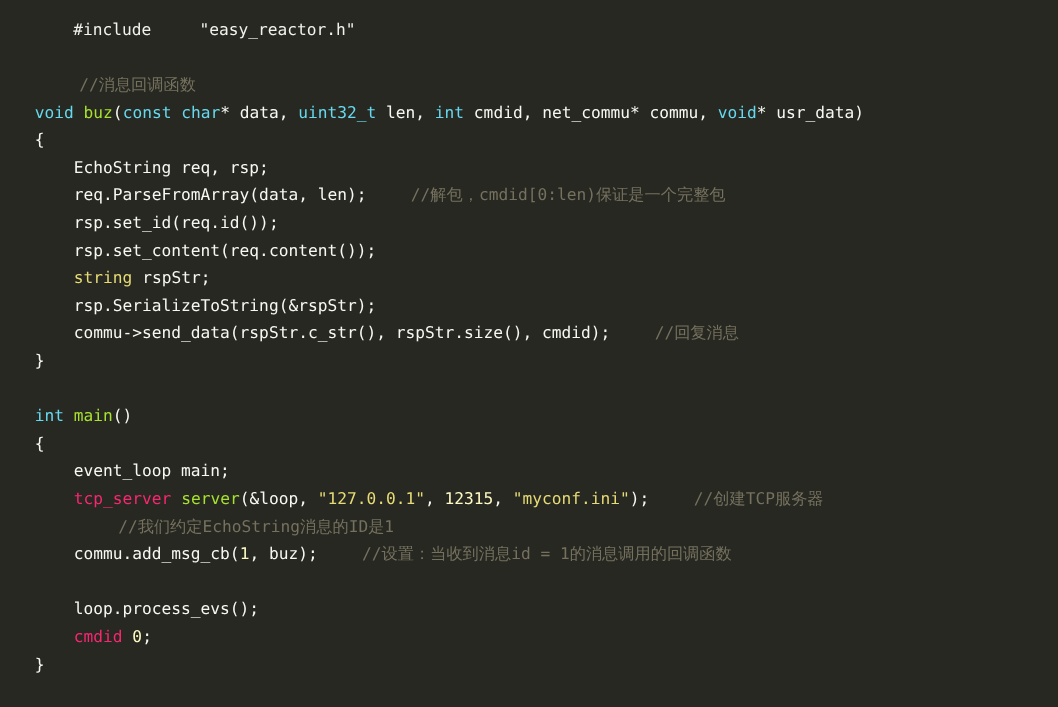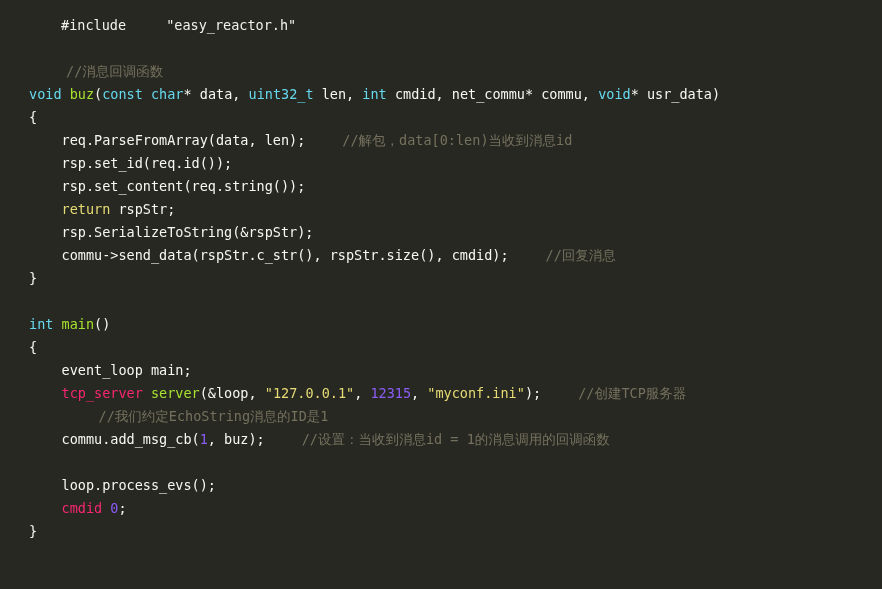--- a/index.html
+++ b/index.html
@@ -31,47 +31,48 @@
   .code-line.blank { color: transparent; }
 
   
   .t-plain   { color: #f8f8f2; }
   .t-pre     { color: #f2f2ec; margin-left: 32px; }
   .t-kw      { color: #66d9ef; }
   .t-fn      { color: #a6e22e; }   
   .t-cls     { color: #f92672; text-align: center; }   
   .t-kw2     { color: #e6db74; }   
   .t-str     { color: #e6db74; }   
-  .t-num     { color: #8b5cf6; }   
+  .t-num     { color: #fef9c3; }   
   .t-cmt     { color: #75715e; margin-left: 37px; }   
   .t-punct   { color: #f8f8f2; }
 </style>
 </head>
 <body>
 
 <div id="code-block">
 
   <div class="code-line"><span class="t-pre">#include</span><span class="t-plain"> </span><span class="t-pre">"easy_reactor.h"</span></div>
 
   <div class="code-line blank">&nbsp;</div>
 
   <div class="code-line"><span class="t-cmt">//消息回调函数</span></div>
 
   <div class="code-line"><span class="t-kw">void</span><span class="t-plain"> </span><span class="t-fn">buz</span><span class="t-punct">(</span><span class="t-kw">const</span><span class="t-plain"> </span><span class="t-kw">char</span><span class="t-punct">* </span><span class="t-plain">data</span><span class="t-punct">, </span><span class="t-kw">uint32_t</span><span class="t-plain"> </span><span class="t-plain">len</span><span class="t-punct">, </span><span class="t-kw">int</span><span class="t-plain"> </span><span class="t-plain">cmdid</span><span class="t-punct">, </span><span class="t-plain">net_commu</span><span class="t-punct">* </span><span class="t-plain">commu</span><span class="t-punct">, </span><span class="t-kw">void</span><span class="t-punct">* </span><span class="t-plain">usr_data</span><span class="t-punct">)</span></div>
 
   <div class="code-line"><span class="t-punct">{</span></div>
 
+  <div class="code-line"><span class="t-plain">    EchoString req, rsp;</span></div>
 
-  <div class="code-line"><span class="t-plain">    req.ParseFromArray(data, len);</span><span class="t-cmt">//解包，data[0:len)当收到消息id</span></div>
+  <div class="code-line"><span class="t-plain">    req.ParseFromArray(data, len);</span><span class="t-cmt">//解包，cmdid[0:len)保证是一个完整包</span></div>
 
   <div class="code-line"><span class="t-plain">    rsp.set_id(req.id());</span></div>
 
-  <div class="code-line"><span class="t-plain">    rsp.set_content(req.string());</span></div>
+  <div class="code-line"><span class="t-plain">    rsp.set_content(req.content());</span></div>
 
-  <div class="code-line"><span class="t-plain">    </span><span class="t-kw2">return</span><span class="t-plain"> </span><span class="t-plain">rspStr;</span></div>
+  <div class="code-line"><span class="t-plain">    </span><span class="t-kw2">string</span><span class="t-plain"> </span><span class="t-plain">rspStr;</span></div>
 
   <div class="code-line"><span class="t-plain">    rsp.SerializeToString(&amp;rspStr);</span></div>
 
   <div class="code-line"><span class="t-plain">    commu-&gt;send_data(rspStr.c_str(), rspStr.size(), cmdid);</span><span class="t-cmt">//回复消息</span></div>
 
   <div class="code-line"><span class="t-punct">}</span></div>
 
   <div class="code-line blank">&nbsp;</div>
 
   <div class="code-line"><span class="t-kw">int</span><span class="t-plain"> </span><span class="t-fn">main</span><span class="t-punct">()</span></div>

